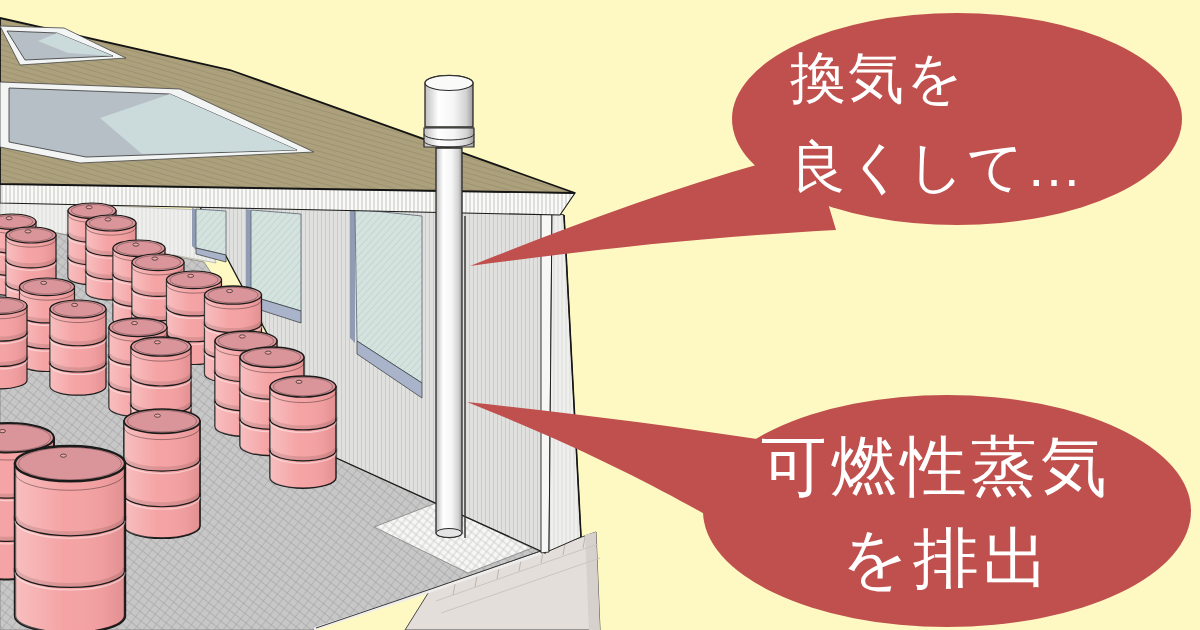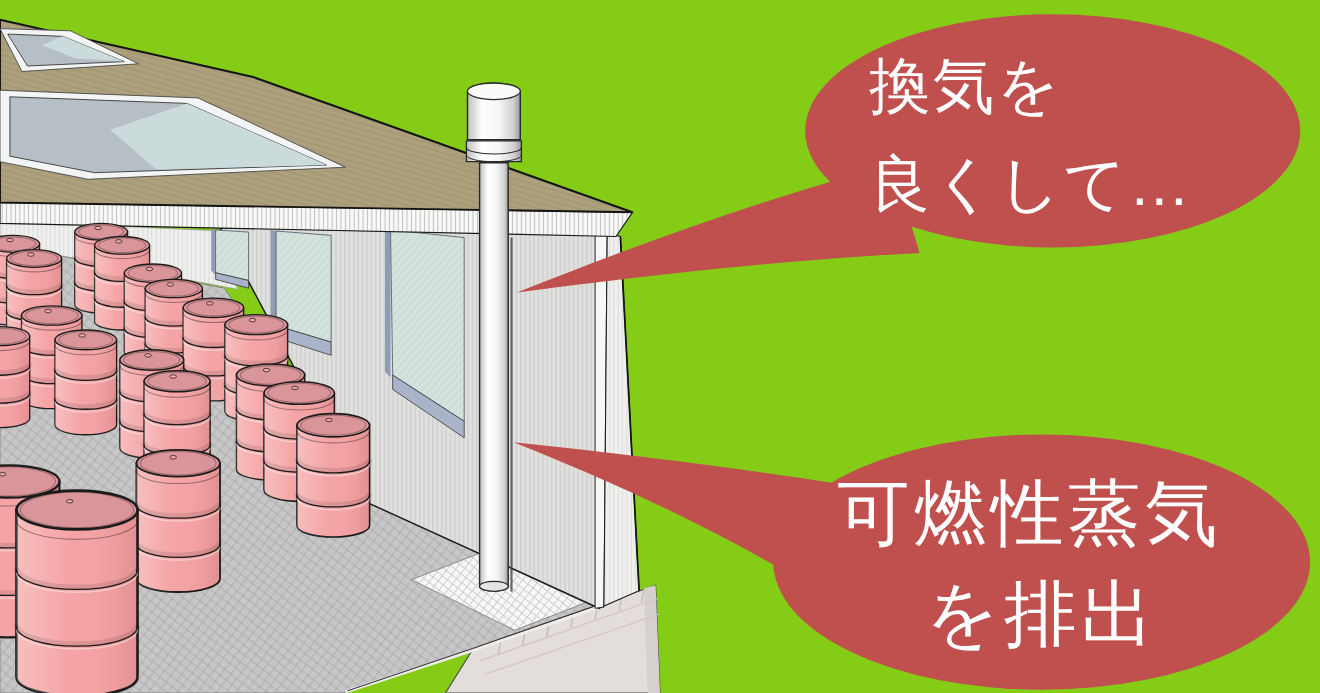--- a/index.html
+++ b/index.html
@@ -1,16 +1,16 @@
 <!DOCTYPE html>
 <html><head>
 <meta charset="utf-8">
 <style>
   html,body{margin:0;padding:0;background:#ffffff;}
-  .stage{position:relative;width:1200px;height:630px;overflow:hidden;background:#84cc16;
+  .stage{position:relative;width:1200px;height:630px;overflow:hidden;background:#fef9c3;
          font-family:"Liberation Sans",sans-serif;}
   svg{display:block;}
   text{font-family:"Liberation Sans",sans-serif;}
 </style>
 </head>
 <body>
 
 <div class="stage">
 <svg width="1200" height="630" viewBox="0 0 1200 630">
   <defs>

